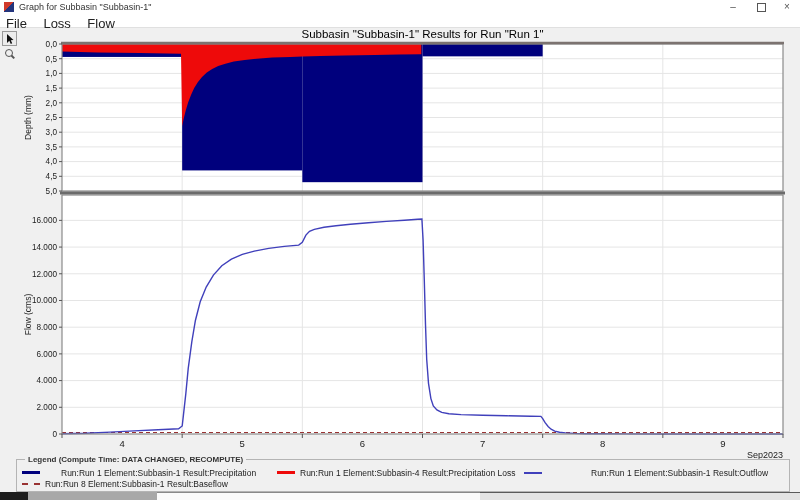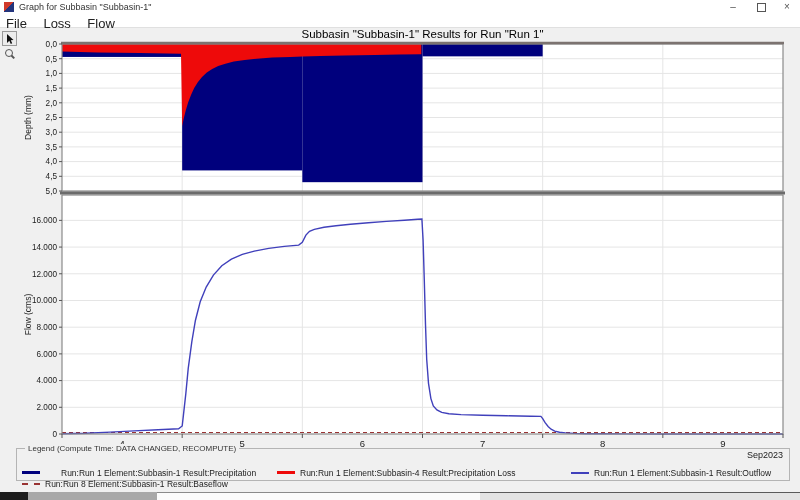--- a/index.html
+++ b/index.html
@@ -26,30 +26,30 @@
   .tool-zoom{position:absolute;left:3px;top:48px;width:12px;height:12px;}
   .zoom-circle{position:absolute;left:2px;top:1px;width:6px;height:6px;border:1px solid #555;
                border-radius:50%;}
   .zoom-handle{position:absolute;left:8px;top:8px;width:4px;height:1.5px;background:#555;
                transform:rotate(45deg);}
   
   .chart-title{position:absolute;left:62px;top:28px;width:721px;text-align:center;
                font-size:11.5px;color:#000;white-space:nowrap;}
   #chart-svg{position:absolute;left:0;top:0;}
   
-  .legend-box{position:absolute;left:16px;top:448px;width:772px;height:31px;
-              border:1px solid #b4b4b4;}
+  .legend-box{position:absolute;left:16px;top:459px;width:772px;height:31px;
+              border:1px solid #b4b4b4;font-weight:bold;}
   .legend-title{position:absolute;left:8px;top:-5px;background:#f0f0f0;padding:0 3px;
                 font-size:8px;color:#333;white-space:nowrap;}
   .legend-item{position:absolute;height:9px;display:flex;align-items:center;white-space:nowrap;}
   .legend-item .swatch{display:inline-block;width:18px;margin-right:5px;}
   .legend-item .legend-label{font-size:8.5px;color:#222;}
   .li-0{left:22px;top:468px;gap:16px;}
   .li-1{left:277px;top:468px;}
-  .li-2{left:571px;top:468px;}
+  .li-2{left:524px;top:468px;gap:44px;}
   .li-3{left:22px;top:479px;}
   
   .bottom-strip{position:absolute;left:0;top:492px;width:800px;height:8px;background:#cfcfcf;}
   .seg{position:absolute;top:0;height:8px;}
   .seg-a{left:0;width:28px;background:#1d1d1d;}
   .seg-b{left:28px;width:129px;background:#a8a8a8;}
   .seg-c{left:157px;width:323px;background:#fbfbfb;border-top:1px solid #8a8a8a;box-sizing:border-box;}
   .seg-d{left:480px;width:320px;background:#e3e3e3;border-top:1px solid #5a5a5a;box-sizing:border-box;}
 </style>
 </head>

